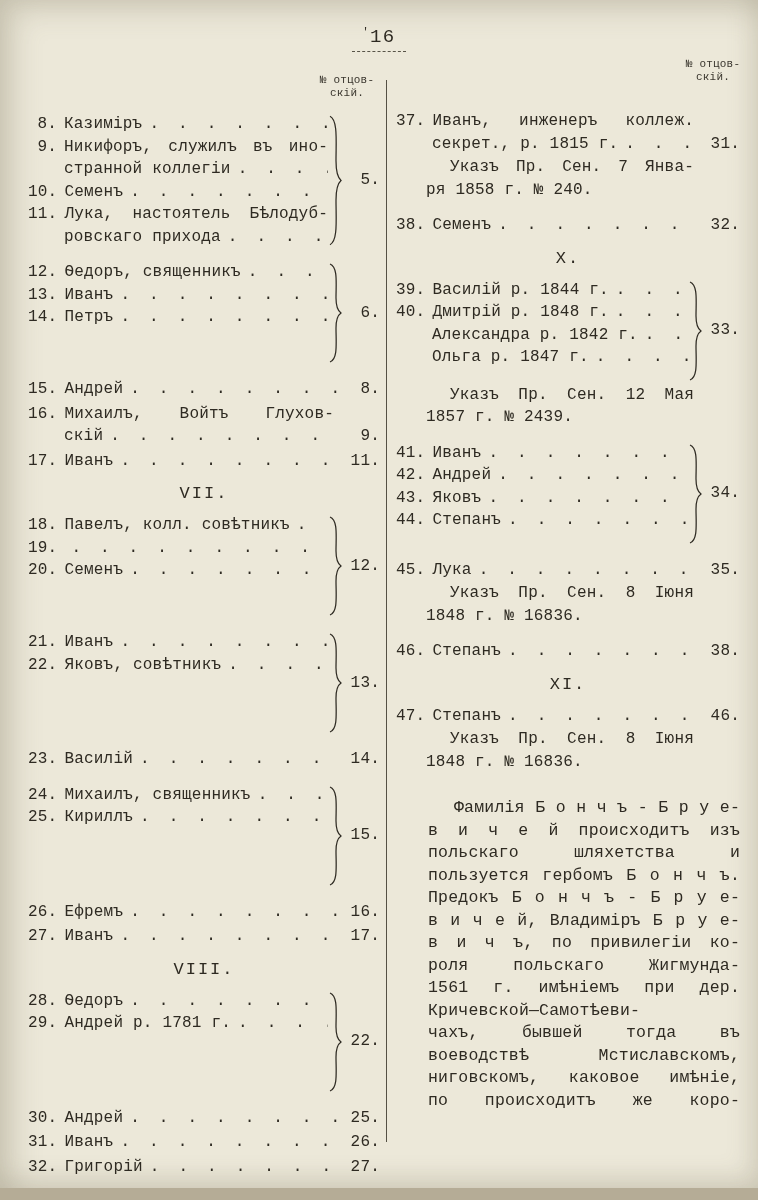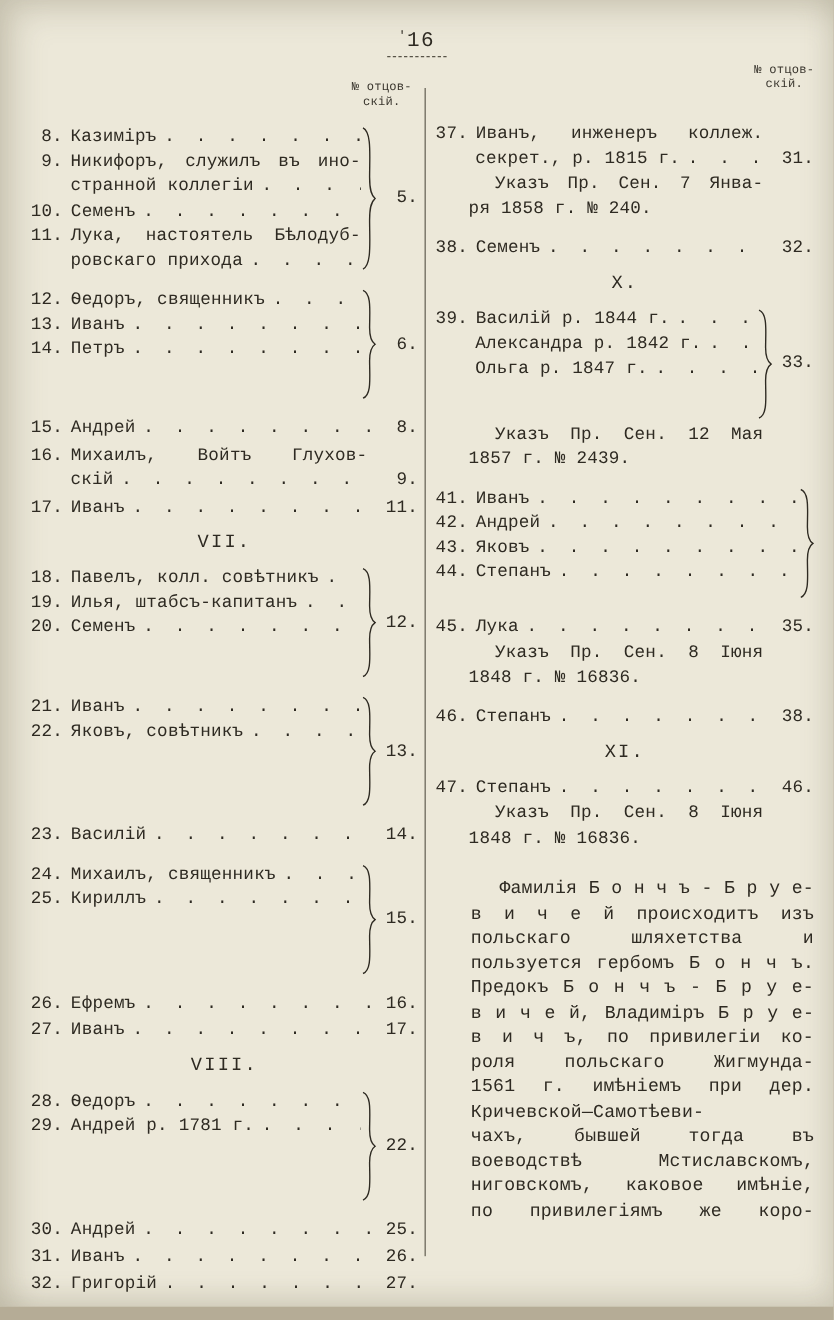--- a/index.html
+++ b/index.html
@@ -190,21 +190,20 @@
             <div class="entry">
               <div class="eline">
                 <span class="enum">18.</span>
                 <span class="etext">Павелъ, колл. совѣтникъ</span>
                 <span class="dots"></span>
               </div>
             </div>
             <div class="entry">
               <div class="eline">
                 <span class="enum">19.</span>
-                <span class="etext">Илья, штабсъ-капитанъ</span>
                 <span class="dots"></span>
               </div>
             </div>
             <div class="entry">
               <div class="eline">
                 <span class="enum">20.</span>
                 <span class="etext">Семенъ</span>
                 <span class="dots"></span>
               </div>
             </div>
@@ -416,20 +415,27 @@
           <div class="entcol">
             <div class="entry">
               <div class="eline">
                 <span class="enum">39.</span>
                 <span class="etext">Василій р. 1844 г.</span>
                 <span class="dots"></span>
               </div>
             </div>
             <div class="entry">
               <div class="eline">
+                <span class="enum">40.</span>
+                <span class="etext">Дмитрій р. 1848 г.</span>
+                <span class="dots"></span>
+              </div>
+            </div>
+            <div class="entry">
+              <div class="eline">
                 <span class="enum"></span>
                 <span class="etext">Александра р. 1842 г.</span>
                 <span class="dots"></span>
               </div>
             </div>
             <div class="entry">
               <div class="eline">
                 <span class="enum"></span>
                 <span class="etext">Ольга р. 1847 г.</span>
                 <span class="dots"></span>
@@ -477,20 +483,23 @@
                 <span class="enum">44.</span>
                 <span class="etext">Степанъ</span>
                 <span class="dots"></span>
               </div>
             </div>
           </div>
           <div class="bracewrap">
             <svg viewBox="0 0 14 100" preserveAspectRatio="none">
               <path d="M2,1 C10,4 8,20 8,35 C8,45 10,48 13,50 C10,52 8,55 8,65 C8,80 10,96 2,99" fill="none" stroke="#2e2a22" stroke-width="1.25" vector-effect="non-scaling-stroke"></path>
             </svg>
+          </div>
+          <div class="refcol">
+            <span class="refnum">34.</span>
           </div>
         </div>
         <div class="eblock noBrace">
           <div class="entcol">
             <div class="entry">
               <div class="eline">
                 <span class="enum">45.</span>
                 <span class="etext">Лука</span>
                 <span class="dots"></span>
                 <span class="eref">35.</span>
@@ -538,17 +547,17 @@
           <div class="pline">пользуется гербомъ Б о н ч ъ.</div>
           <div class="pline">Предокъ Б о н ч ъ - Б р у е-</div>
           <div class="pline">в и ч е й, Владиміръ Б р у е-</div>
           <div class="pline">в и ч ъ, по привилегіи ко-</div>
           <div class="pline">роля польскаго Жигмунда-</div>
           <div class="pline">1561 г. имѣніемъ при дер.</div>
           <div class="pline">Кричевской—Самотѣеви-</div>
           <div class="pline">чахъ, бывшей тогда въ</div>
           <div class="pline">воеводствѣ Мстиславскомъ,</div>
           <div class="pline">ниговскомъ, каковое имѣніе,</div>
-          <div class="pline">по привилегіямъ же коро-</div>
+          <div class="pline">по происходитъ же коро-</div>
         </div>
       </div>
   </div>
 </div>
 
 </body></html>

